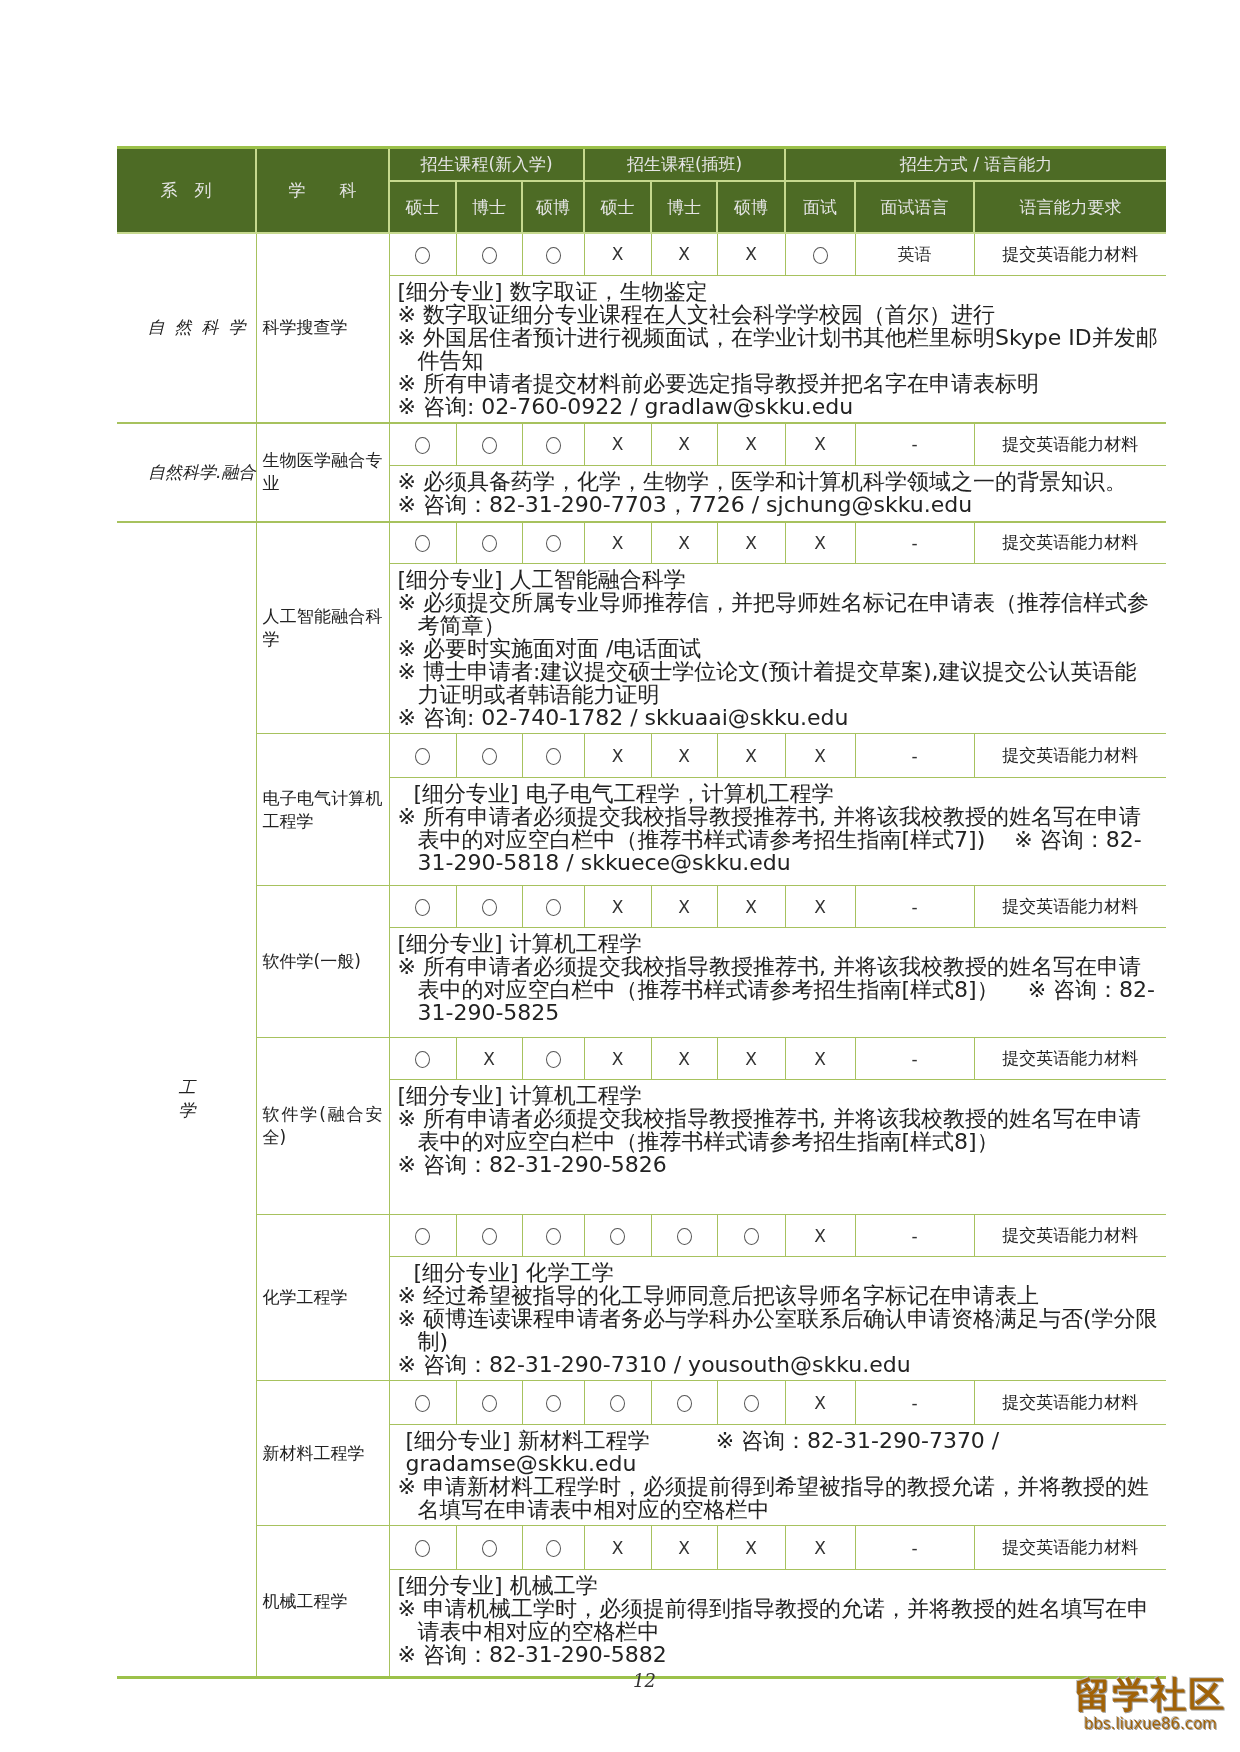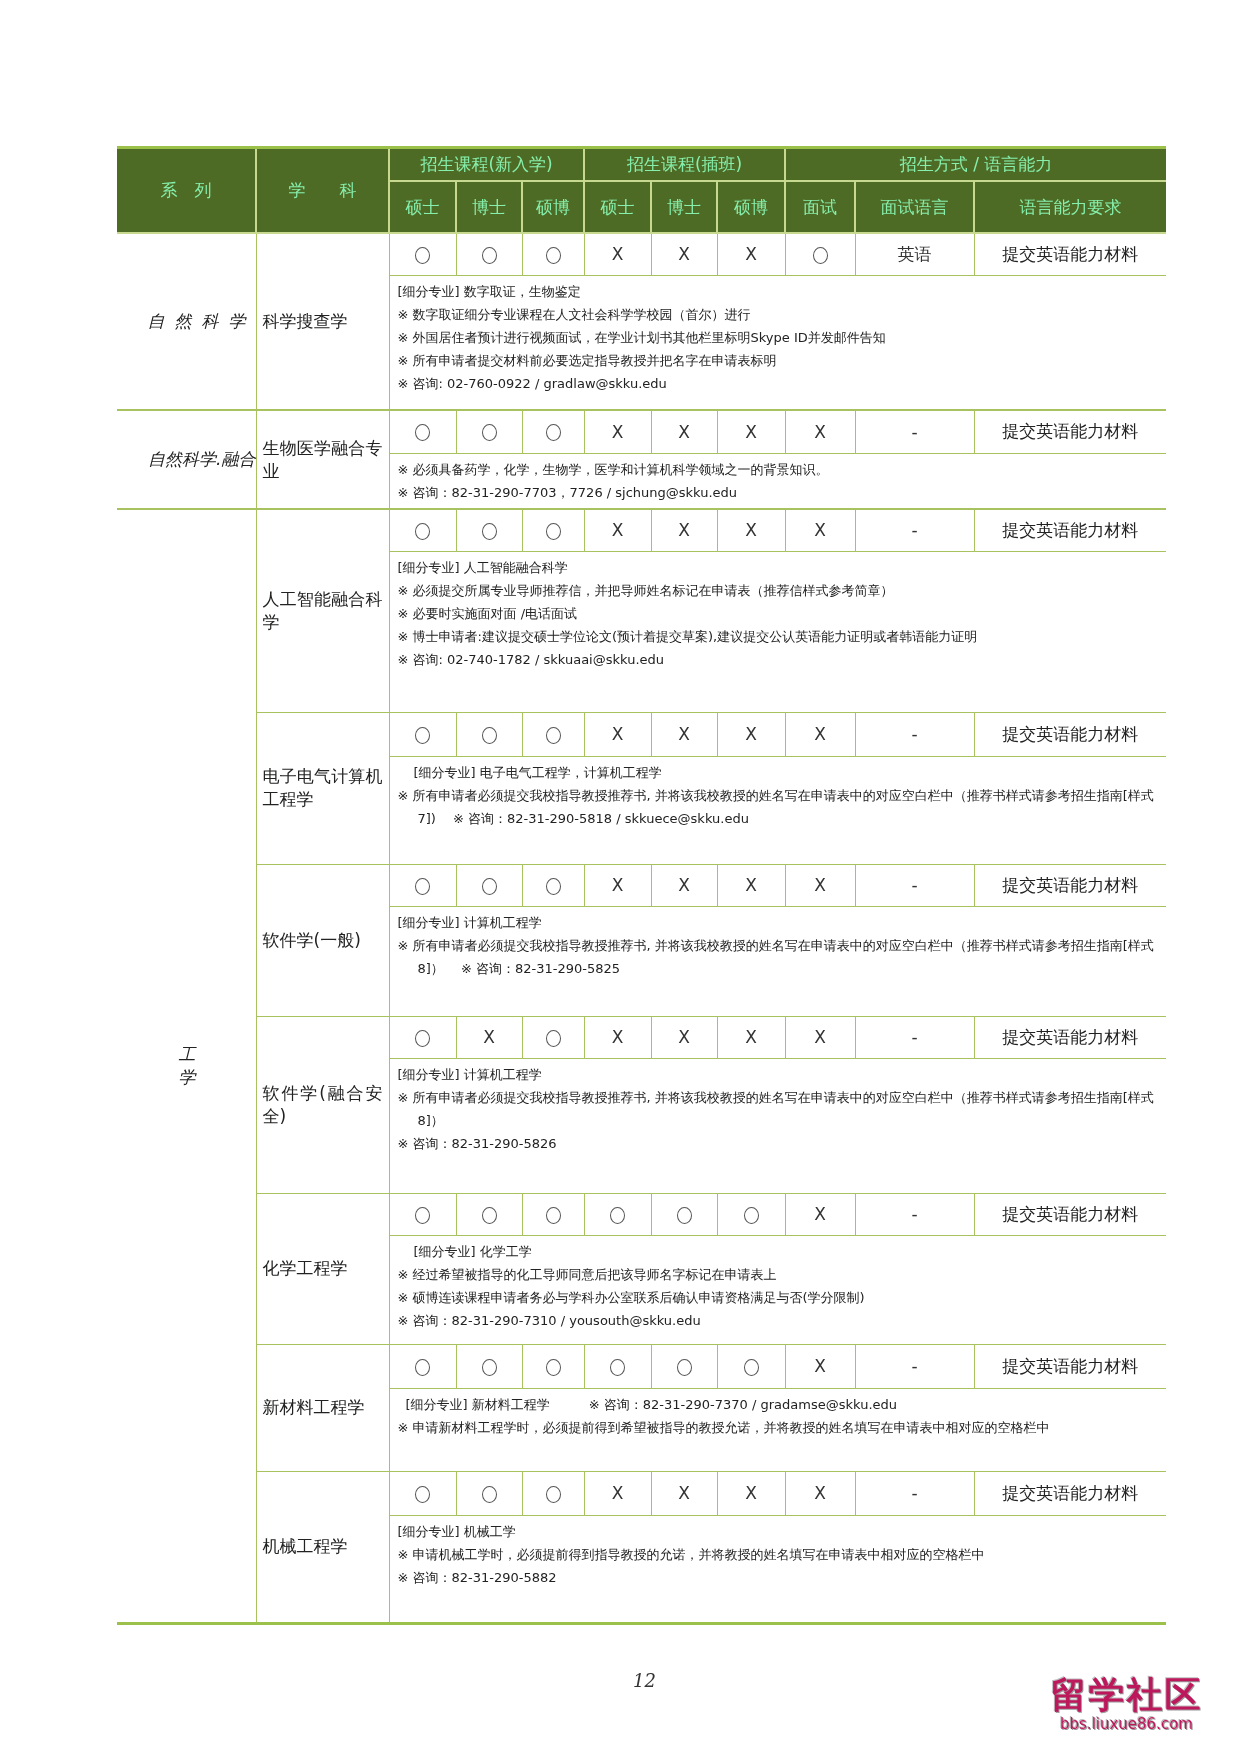--- a/index.html
+++ b/index.html
@@ -1,41 +1,41 @@
 <!DOCTYPE html>
 <html><head>
 <meta charset="utf-8">
 <style>
   html, body { margin: 0; padding: 0; background: #ffffff; }
   body { width: 1240px; height: 1752px; position: relative; overflow: hidden;
          font-family: "DejaVu Sans", "Liberation Sans", sans-serif; color: #222; }
   .page { position: absolute; left: 117px; top: 146px; width: 1049px; }
   table.adm { border-collapse: collapse; width: 1049px; table-layout: fixed; font-size: 17px; }
   table.adm td, table.adm th { padding: 0; }
-  thead th { background: #4d6b25; color: #86efac; font-weight: normal; text-align: center;
+  thead th { background: #4d6b25; color: #e5e5e5; font-weight: normal; text-align: center;
              border-left: 2px solid #c6d98e; border-right: 2px solid #c6d98e;
              border-bottom: 2px solid #c6d98e; font-size: 17px; }
   thead tr.r1 th { height: 31px; border-top: 3px solid #9cc14a; }
   thead tr.r2 th { height: 50px; }
   thead th.first { border-left: none; }
   thead th.last { border-right: none; }
   tbody td { border-left: 1px solid #a7c25e; border-right: 1px solid #a7c25e;
              border-top: 1px solid #a7c25e; vertical-align: middle; }
   tbody td.series { border-left: none; text-align: right; letter-spacing: 10px; font-style: italic; }
   tbody td.subject { padding: 0 6px; line-height: 23px; text-align: justify; }
   tbody tr.group-start td { border-top: 2px solid #a7c25e; }
   tbody td.mark { text-align: center; font-size: 17px; color: #333; }
   tbody td.req { text-align: center; border-right: none; margin-top: 8px; }
-  tbody td.detail { border-right: none; padding: 4px 8px; line-height: 23px; font-size: 13px; vertical-align: top; }
+  tbody td.detail { border-right: none; padding: 4px 8px; line-height: 23px; font-size: 22px; vertical-align: top; }
   tbody td.detail .line { display: block; padding-left: 20px; text-indent: -20px; white-space: normal; }
   tbody tr.last-row td { border-bottom: 3px solid #9cc14a; }
   .circle { display: inline-block; width: 13px; height: 15px; border: 1.2px solid #555; border-radius: 50%; vertical-align: middle; }
   .pagenum { position: absolute; left: 633px; top: 1670px; font-family: "DejaVu Serif", "Liberation Serif", serif;
              font-style: italic; font-size: 18px; color: #333; }
-  .watermark { position: absolute; left: 1044px; top: 1675px; width: 165px; text-align: center; color: #be185d;
+  .watermark { position: absolute; left: 1068px; top: 1675px; width: 165px; text-align: center; color: #a16207;
                text-shadow: 1px 1px 0 #9a9a9a, -1px -1px 0 #bdbdbd; }
   .watermark .wm-big { font-size: 36px; font-weight: bold; letter-spacing: 2px; line-height: 40px; }
   .watermark .wm-small { font-size: 15px; line-height: 18px; }
 </style>
 </head>
 <body>
 
 <div class="page">
 <table class="adm">
   <colgroup>

